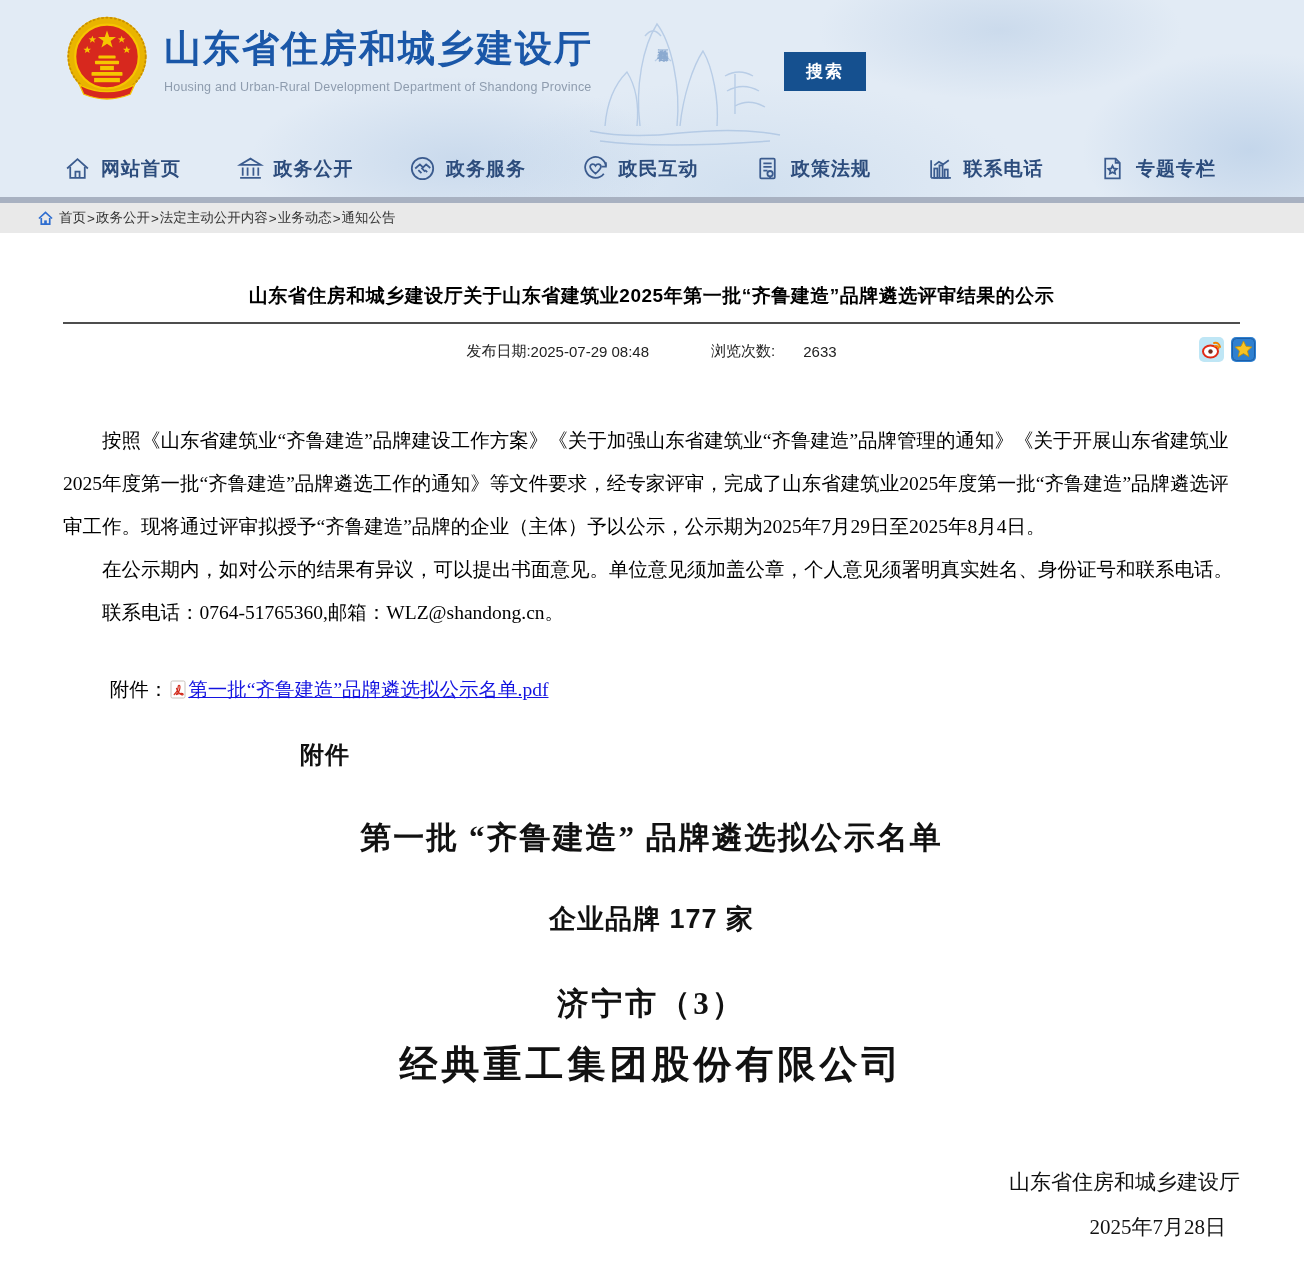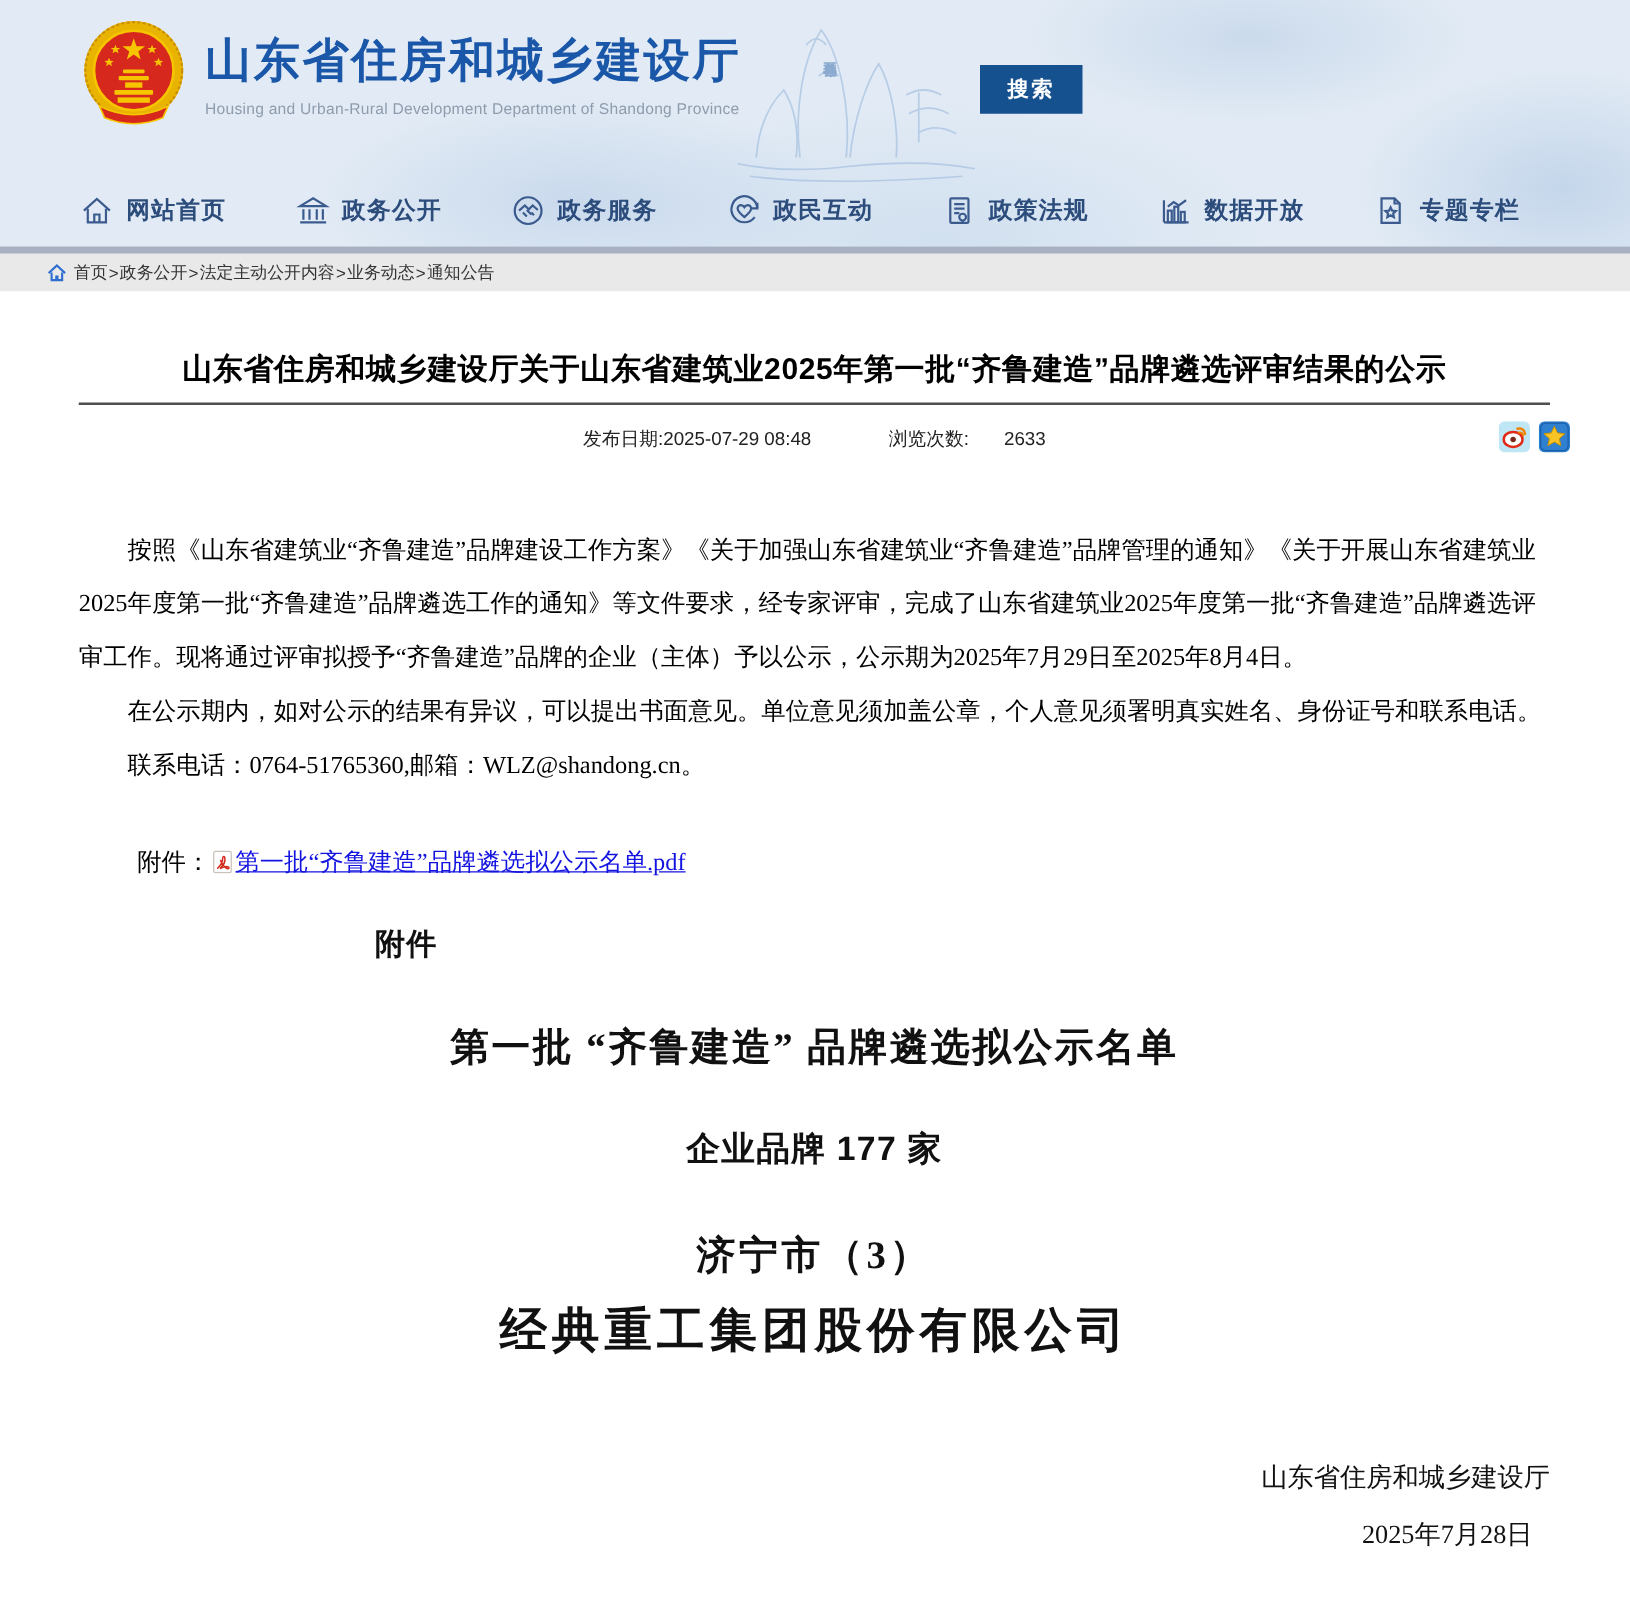--- a/index.html
+++ b/index.html
@@ -28,35 +28,35 @@
   .search-box svg { margin:0 10px 0 16px; }
   .search-box input { border:none; outline:none; flex:1; font-size:15px; color:#333;
                       font-family:"Liberation Sans", sans-serif; background:transparent; }
   .search-box input::placeholder { color:#a9a9a9; }
   .search-btn { width:82px; height:39px; background:#15508f; color:#fff; border:none;
                 font-size:17px; font-weight:bold; letter-spacing:2px; cursor:pointer;
                 font-family:"Liberation Sans", sans-serif; }
 
   nav { position:absolute; left:0; bottom:0; width:100%; height:52px;
         display:flex; align-items:center; justify-content:space-between; padding:0 88px 6px 64px; }
-  .nav-item { display:flex; align-items:flex-start; gap:10px; text-decoration:none; cursor:pointer; }
+  .nav-item { display:flex; align-items:flex-end; gap:10px; text-decoration:none; cursor:pointer; }
   .nav-item .label { font-size:19px; font-weight:bold; color:#2c4c7c; letter-spacing:1px; }
 
   .nav-divider { width:100%; height:6px; background:#a8b1c1; }
 
   
   .breadcrumb-bar { width:100%; height:30px; background:#e9e9e9; display:flex; align-items:center;
                     padding-left:38px; font-size:13.5px; color:#333; }
   .breadcrumb-bar svg { margin-right:6px; }
   .crumb { color:#333; text-decoration:none; cursor:pointer; }
   .crumb-sep { margin:0 1px; color:#333; }
 
   
   main { padding:0 64px 0 63px; }
-  h1.article-title { margin-top:48px; text-align:center; font-size:24px; line-height:30px;
+  h1.article-title { margin-top:48px; text-align:center; font-size:19px; line-height:30px;
                      color:#000; letter-spacing:.5px; }
   .title-rule { margin-top:11px; border:none; border-top:2px solid #4e4e4e; }
   .meta { position:relative; margin-top:15px; height:24px; display:flex; justify-content:center;
           align-items:center; font-size:15px; color:#222; }
   .meta .gap-lg { width:62px; } .meta .gap-sm { width:28px; }
   .share-icons { position:absolute; right:-16px; top:-2px; display:flex; gap:7px; }
   .share-icons span { display:inline-block; width:25px; height:25px; cursor:pointer; }
 
   .body-text { margin-top:56px; font-family:"Liberation Serif","DejaVu Serif",serif;
                font-size:19.5px; color:#000; line-height:43px; }
@@ -174,21 +174,21 @@
         <span class="label">政策法规</span>
       </a>
       <a class="nav-item">
         <svg width="27" height="27" viewBox="0 0 26 26" fill="none" stroke="#3b5b8e" stroke-width="1.7">
           <path d="M4 22 h19 M4 22 V5"></path>
             <rect x="7" y="13" width="3" height="9"></rect>
             <rect x="12" y="10" width="3" height="12"></rect>
             <rect x="17" y="14" width="3" height="8"></rect>
           <path d="M7 10 l4.5 -3.5 4 2.5 5.5 -4"></path>
         </svg>
-        <span class="label">数据开放</span>
+        <span class="label">联系电话</span>
       </a>
       <a class="nav-item">
         <svg width="27" height="27" viewBox="0 0 26 26" fill="none" stroke="#3b5b8e" stroke-width="1.7">
           <path d="M6 3.5 h10 l4 4 v15 h-14 Z"></path>
             <path d="M16 3.5 v4 h4"></path>
           <path d="M13 10.5 l1.2 2.5 2.8 .3 -2 1.9 .5 2.8 -2.5 -1.4 -2.5 1.4 .5 -2.8 -2 -1.9 2.8 -.3 Z"></path>
         </svg>
         <span class="label">专题专栏</span>
       </a>
     </nav>

